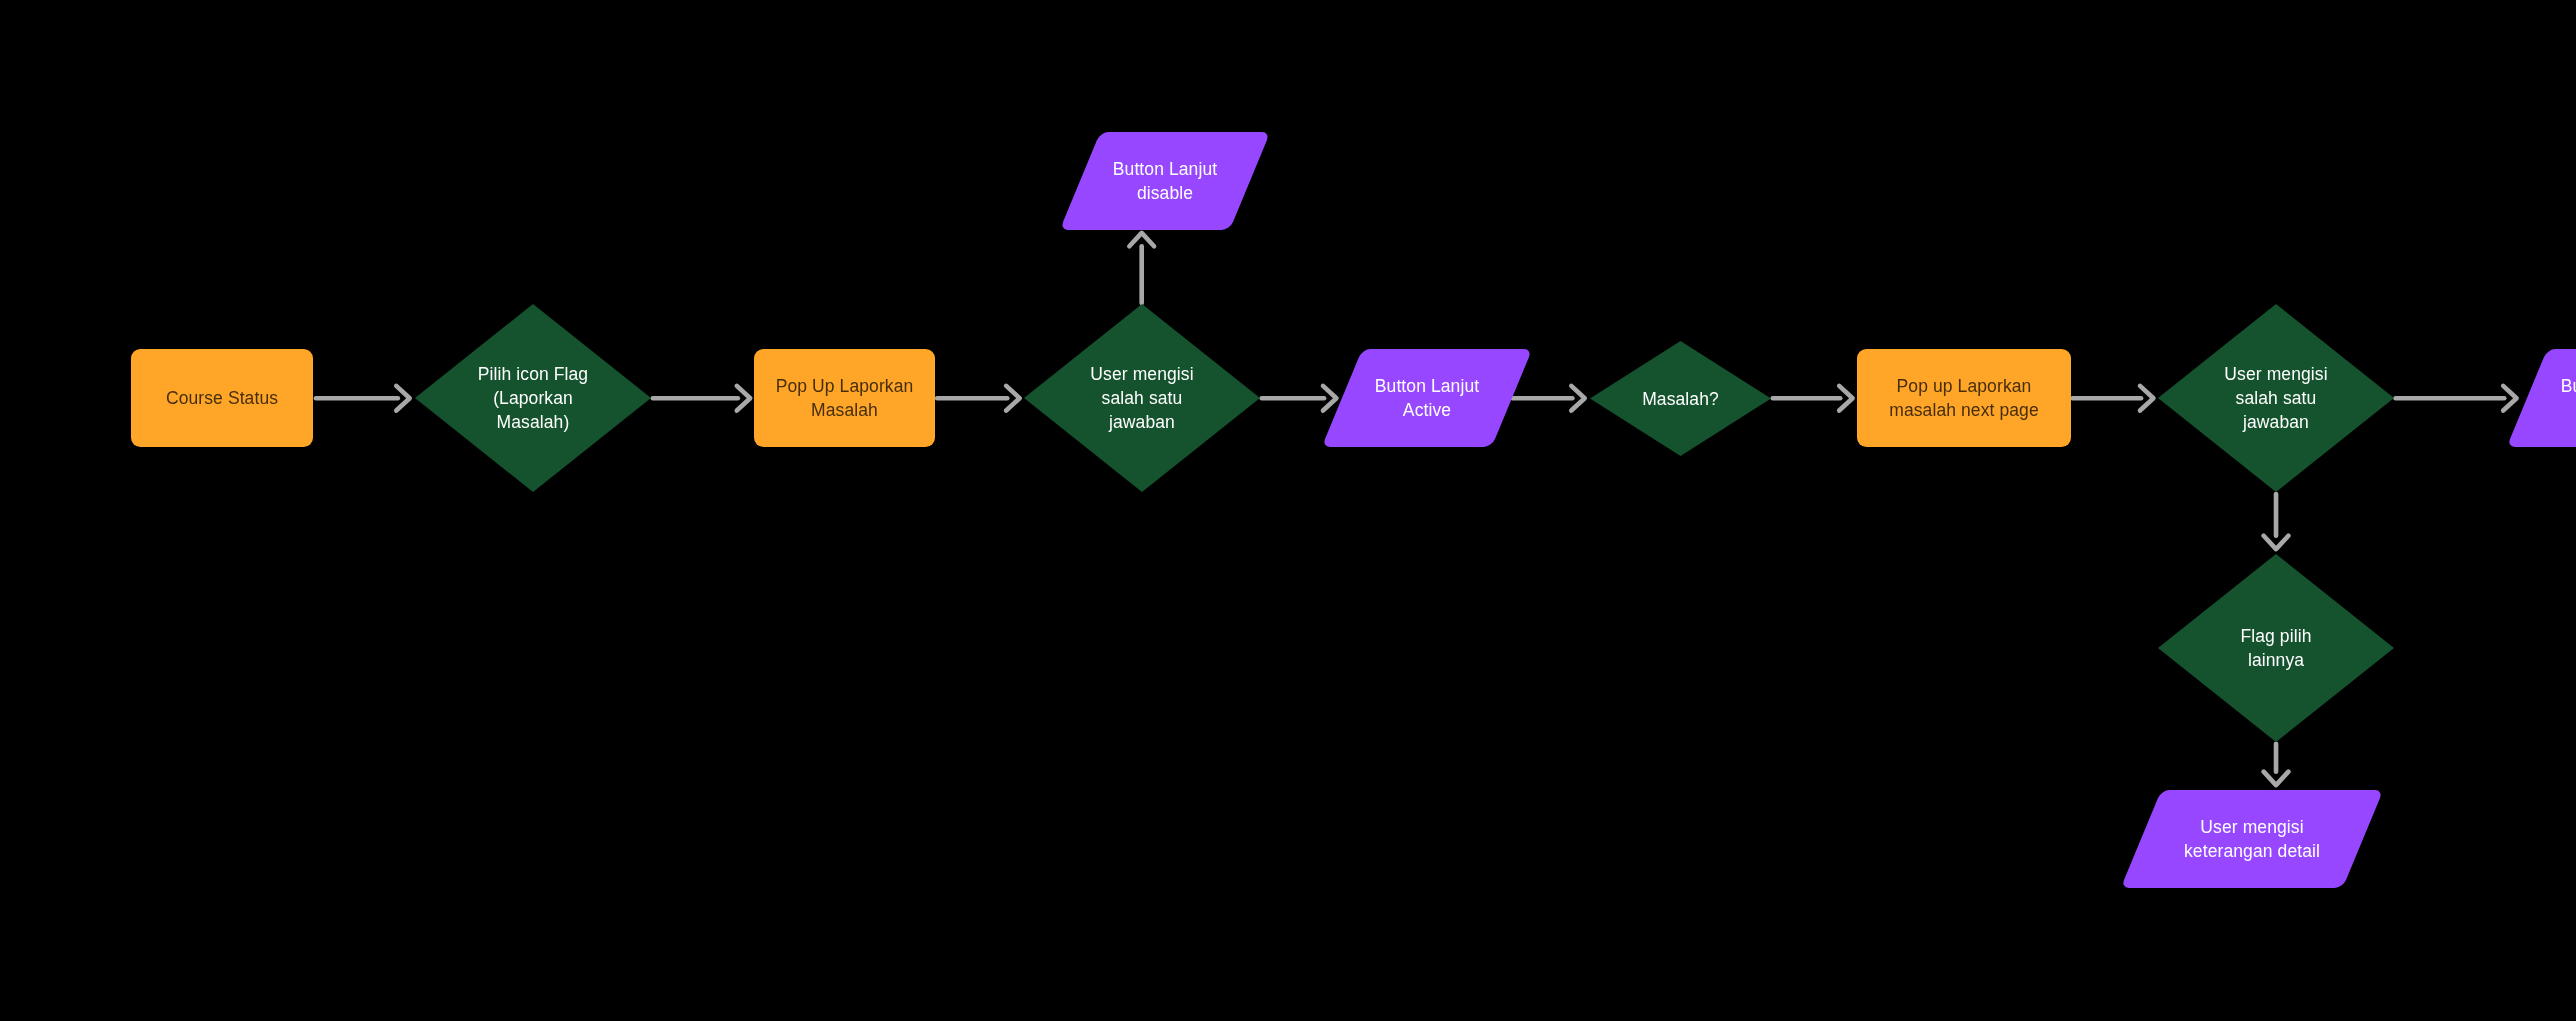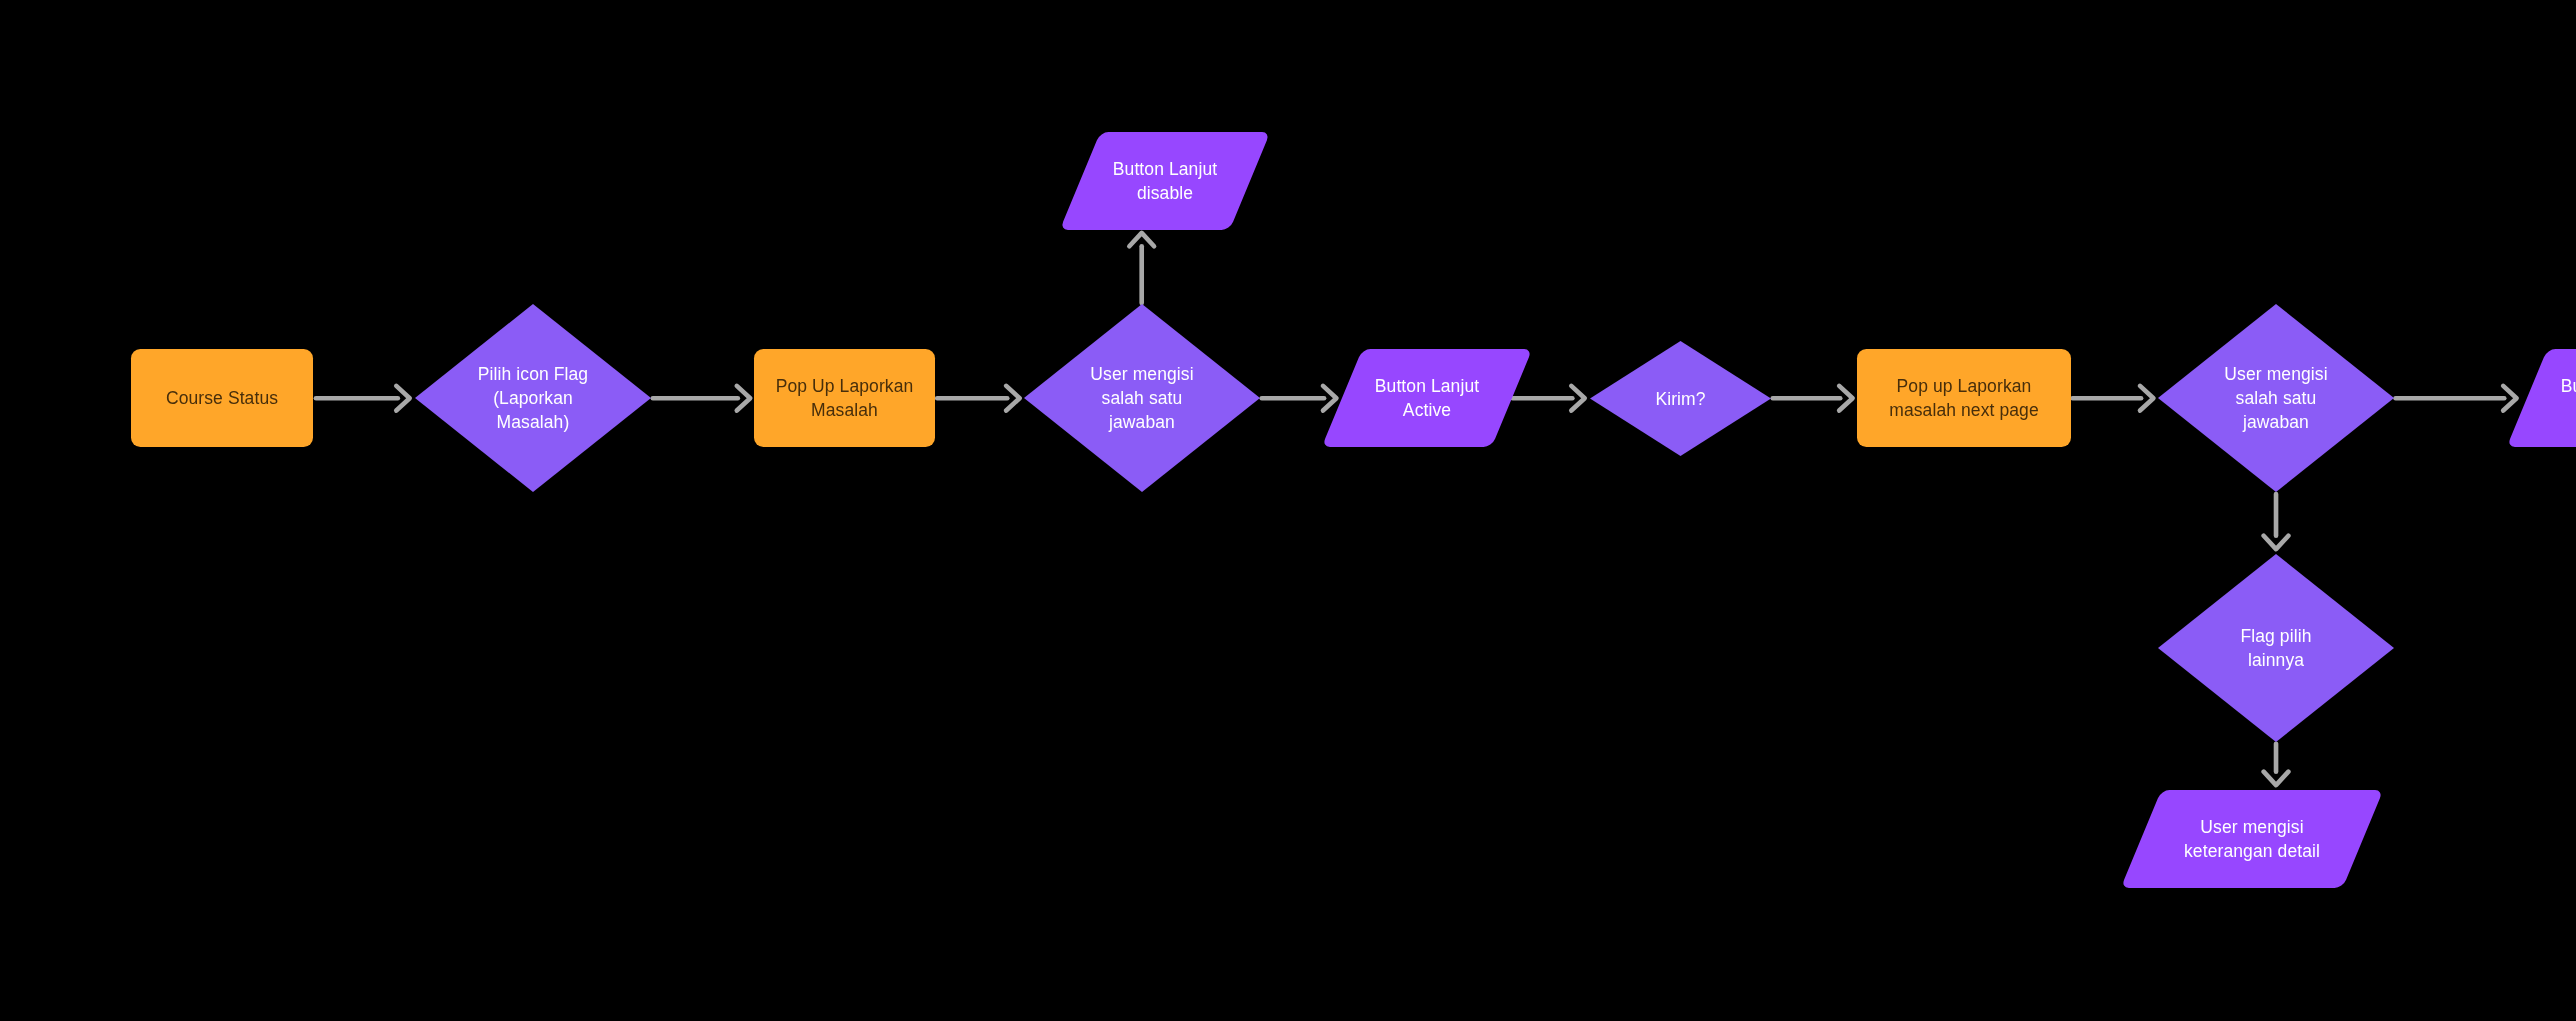--- a/index.html
+++ b/index.html
@@ -36,21 +36,21 @@
     line-height: 24px;
     letter-spacing: 0.1px;
     width: 100%;
   }
   .rect {
     background: #FFA629;
     border-radius: 9.3px;
   }
   .rect .label { color: #472E0B; }
   .diamond {
-    background: #8b5cf6;
+    background: #14532d;
     clip-path: polygon(50% 0%, 100% 50%, 50% 100%, 0% 50%);
   }
   .diamond .label { color: #FFFFFF; }
   .para {
     background: #9747FF;
     border-radius: 8.2px;
     transform: skewX(-22.5deg);
   }
   .para .label {
     color: #FFFFFF;
@@ -169,21 +169,21 @@
     <div class="label">Button Lanjut
 disable</div>
   </div>
 
   <div class="node para" id="n-button-lanjut-active">
     <div class="label">Button Lanjut
 Active</div>
   </div>
 
   <div class="node diamond" id="n-lanjut">
-    <div class="label">Kirim?</div>
+    <div class="label">Masalah?</div>
   </div>
 
   <div class="node rect" id="n-popup-next-page">
     <div class="label">Pop up Laporkan
 masalah next page</div>
   </div>
 
   <div class="node diamond" id="n-user-mengisi-2">
     <div class="label">User mengisi
 salah satu

